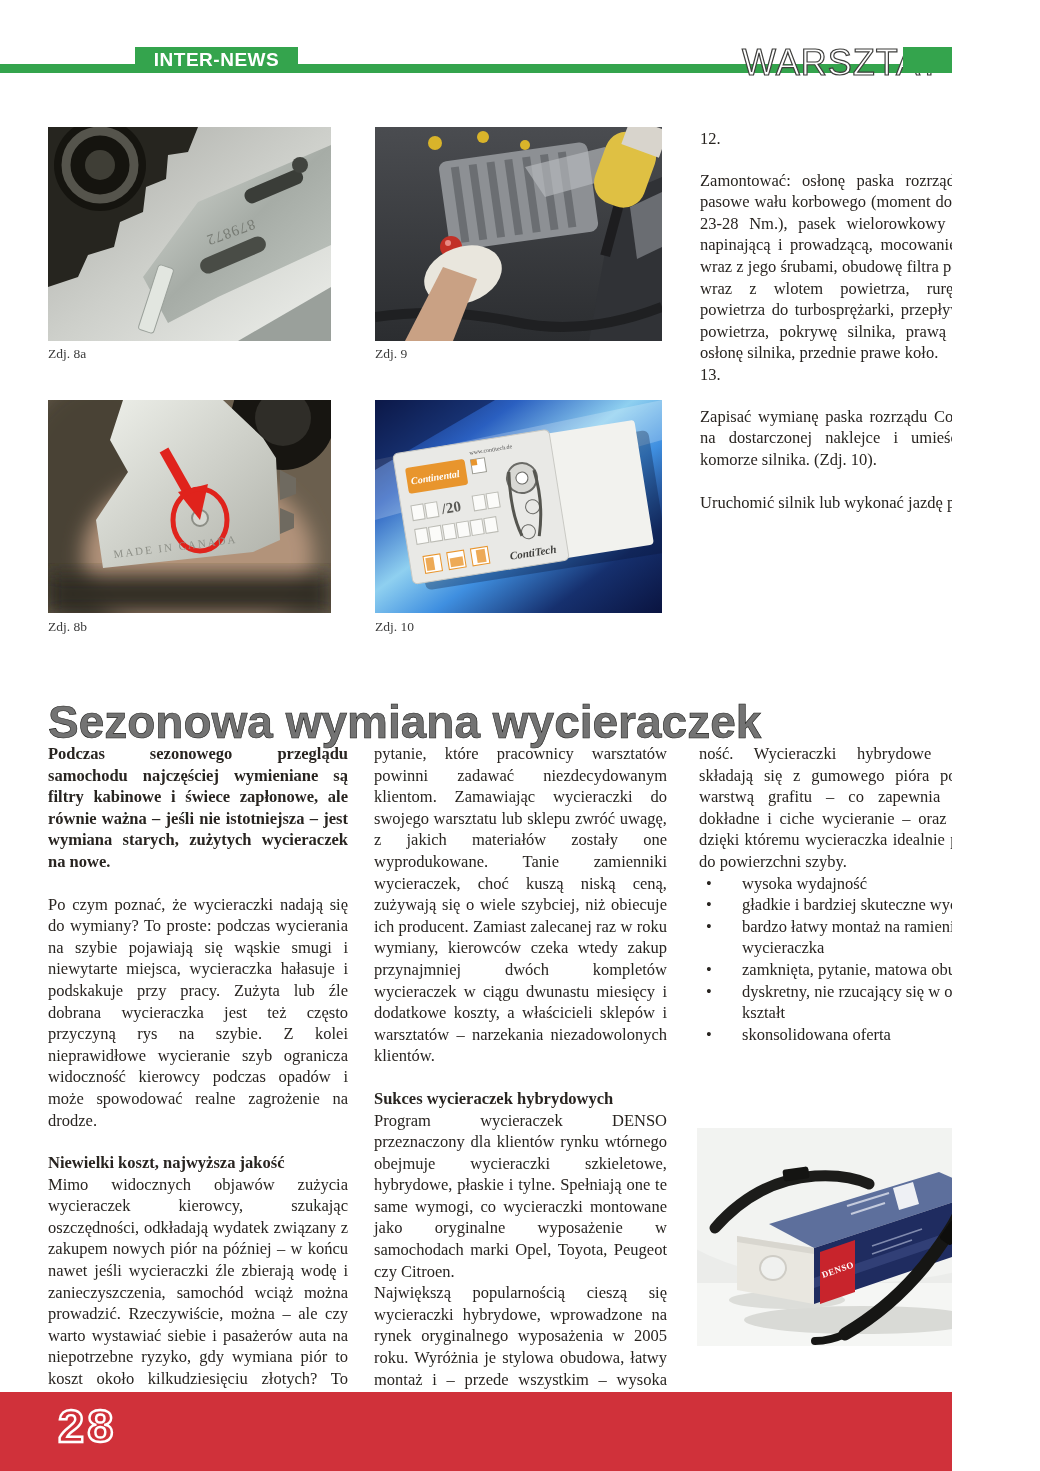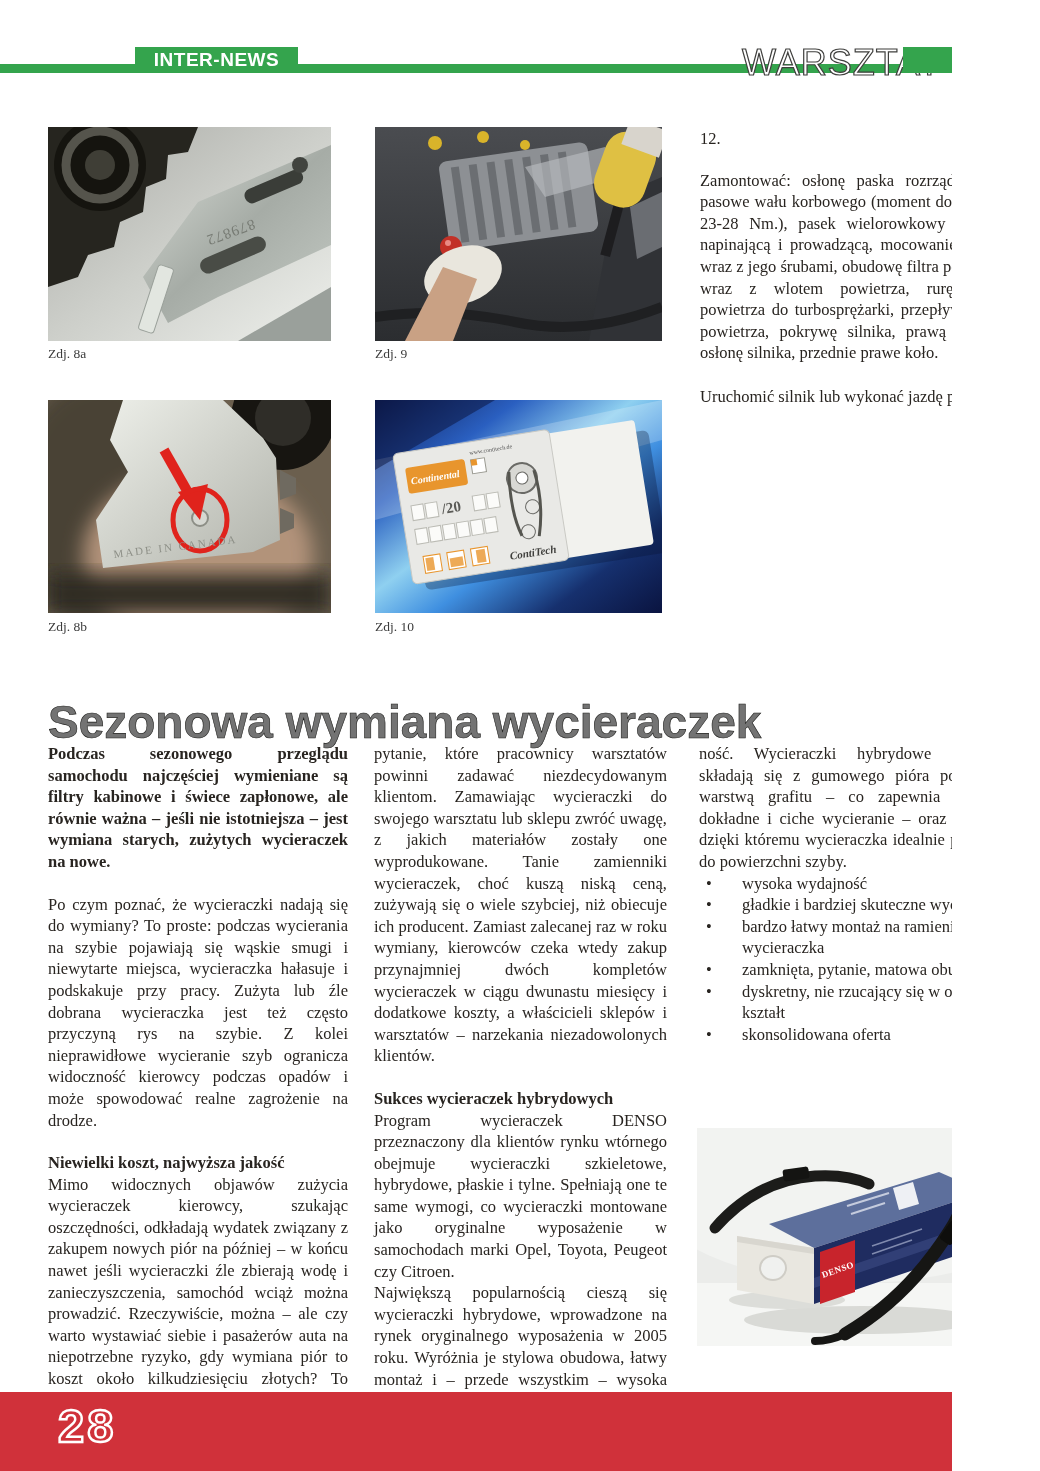--- a/index.html
+++ b/index.html
@@ -219,20 +219,24 @@
       </g>
     </svg>
   </div>
   <div class="caption cap4">Zdj. 10</div>
 
   <div class="instructions">
     <div class="inst-item">
       <span class="inst-num">12.</span>
       <span class="inst-text">Zamontować: osłonę paska rozrządu, koło pasowe wału korbowego (moment dokręcenia 23-28 Nm.), pasek wielorowkowy z rolką napinającą i prowadzącą, mocowanie silnika wraz z jego śrubami, obudowę filtra powietrza wraz z wlotem powietrza, rurę wlotu powietrza do turbosprężarki, przepływomierz powietrza, pokrywę silnika, prawą i dolną osłonę silnika, przednie prawe koło.</span>
     </div>
+    <div class="inst-item">
+      <span class="inst-num">13.</span>
+      <span class="inst-text">Zapisać wymianę paska rozrządu Conti-Tech na dostarczonej naklejce i umieść ją w komorze silnika. (Zdj. 10).</span>
+    </div>
     <p class="inst-close">Uruchomić silnik lub wykonać jazdę próbną.</p>
   </div>
 
   <h1 class="title">Sezonowa wymiana wycieraczek</h1>
 
   <div class="col col1">
     <p class="lead">Podczas sezonowego przeglądu samochodu najczęściej wymieniane są filtry kabinowe i świece zapłonowe, ale równie ważna – jeśli nie istotniejsza – jest wymiana starych, zużytych wycieraczek na nowe.</p>
     <div class="gap"></div>
     <p>Po czym poznać, że wycieraczki nadają się do wymiany? To proste: podczas wycierania na szybie pojawiają się wąskie smugi i niewytarte miejsca, wycieraczka hałasuje i podskakuje przy pracy. Zużyta lub źle dobrana wycieraczka jest też często przyczyną rys na szybie. Z kolei nieprawidłowe wycieranie szyb ogranicza widoczność kierowcy podczas opadów i może spowodować realne zagrożenie na drodze.</p>
     <div class="gap"></div>

